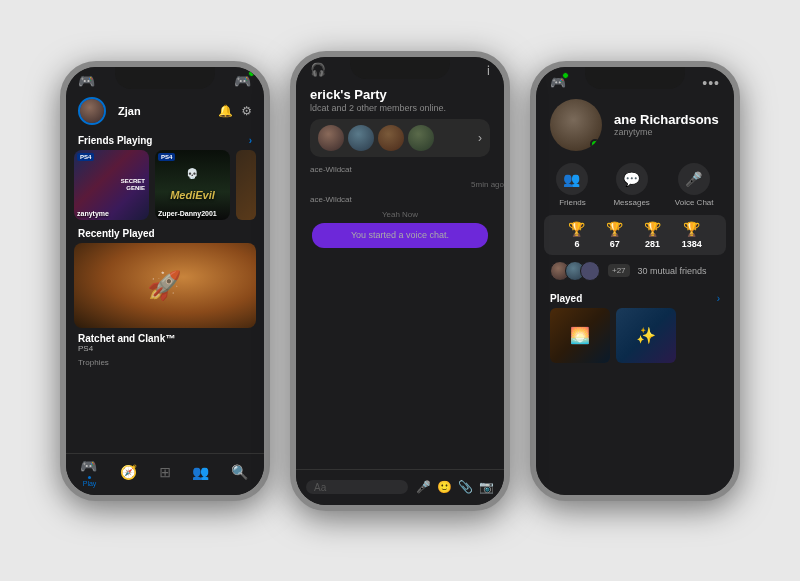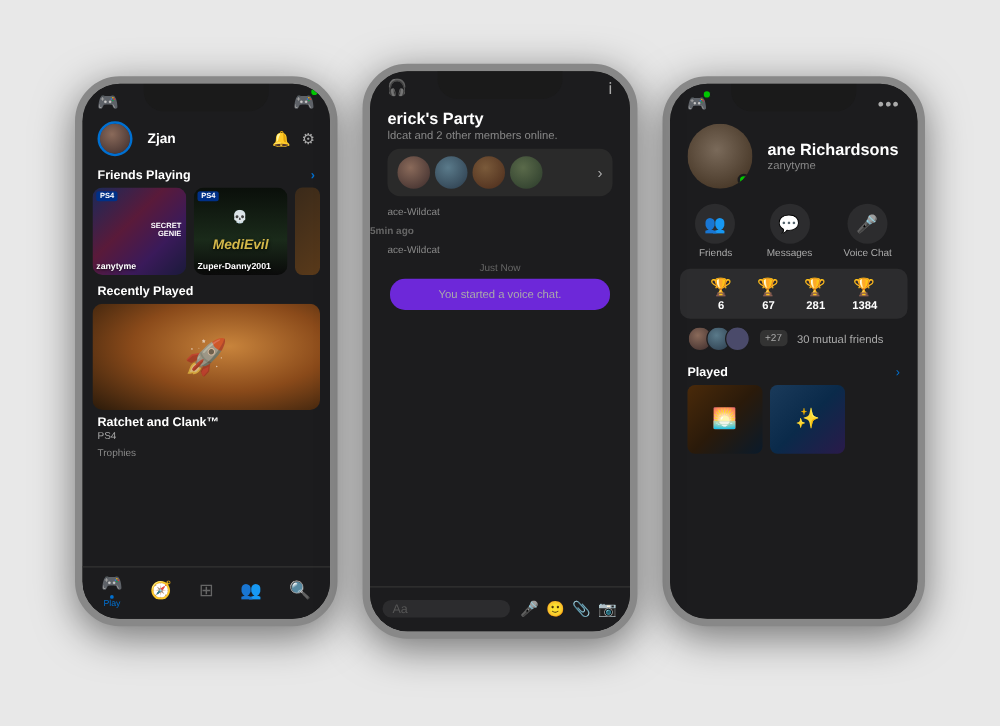--- a/index.html
+++ b/index.html
@@ -371,25 +371,24 @@
 
     .msg-bubble.system {
       background: #6d28d9;
       color: #aaa;
       text-align: center;
       margin: 3px auto;
       font-size: 9px;
     }
 
     .msg-time {
-      text-align: left;
+      text-align: right;
       font-size: 8px;
       color: #666;
       margin: 4px 0;
-      font-weight: bold;
     }
 
     .msg-just-now {
       text-align: center;
       font-size: 8px;
       color: #666;
       margin: 4px 0;
     }
 
     .p2-input-bar {
@@ -752,21 +751,21 @@
         </div>
 
         <div class="p2-messages">
           <div class="msg-sender">ace-Wildcat</div>
 
           <div class="msg-time">5min ago</div>
 
 
           <div class="msg-sender" style="margin-top:4px;">ace-Wildcat</div>
 
-          <div class="msg-just-now">Just Now</div>
+          <div class="msg-just-now">Yeah Now</div>
           <div class="msg-bubble system">You started a voice chat.</div>
         </div>
 
         <div class="p2-input-bar">
           <div class="p2-input-field">
             <span style="color:#555;font-size:10px;">Aa</span>
           </div>
           <div class="p2-input-icons">
             <span style="font-size:12px;color:#888;">🎤</span>
             <span style="font-size:12px;color:#888;">🙂</span>

